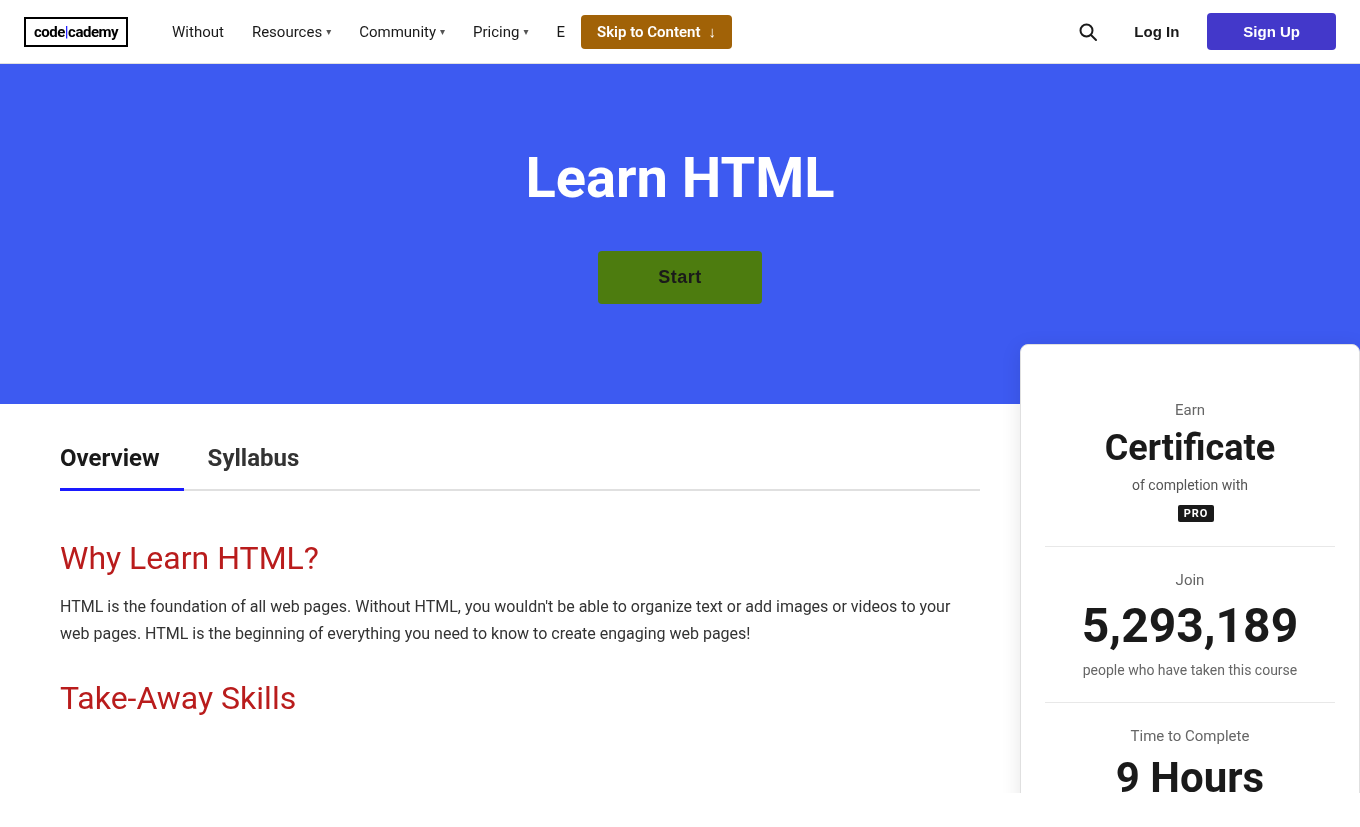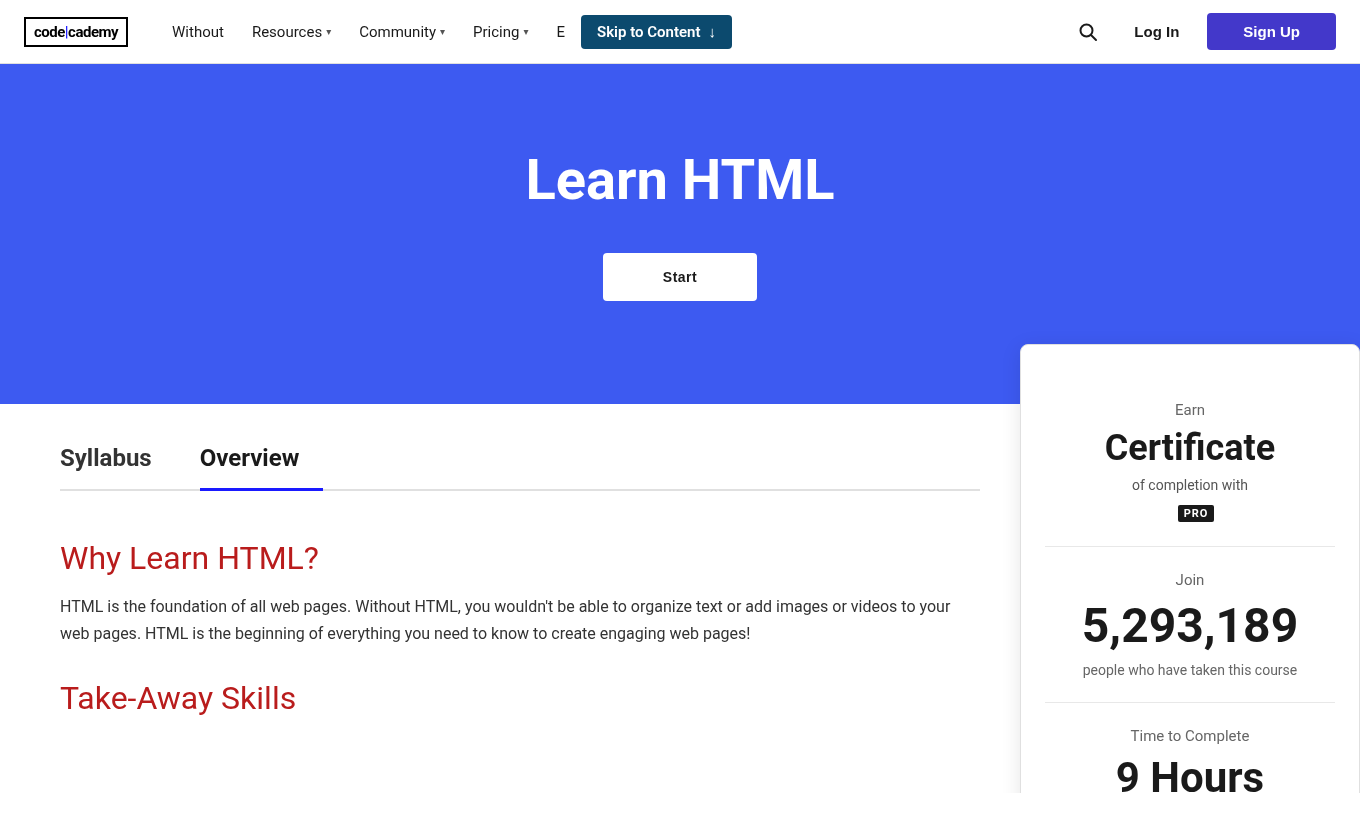--- a/index.html
+++ b/index.html
@@ -48,21 +48,21 @@
     }
     .nav-link .chevron {
       font-size: 10px;
       color: #555;
     }
     .skip-to-content {
       display: flex;
       align-items: flex-end;
       gap: 8px;
       padding: 8px 16px;
-      background: #0c4a6e;
+      background: #a16207;
       color: #fff;
       font-size: 15px;
       font-weight: 600;
       border-radius: 4px;
       cursor: pointer;
     }
     .nav-right {
       display: flex;
       align-items: center;
       gap: 16px;
@@ -108,25 +108,25 @@
       padding: 60px 24px 80px;
     }
     .hero-title {
       font-size: 56px;
       font-weight: 700;
       color: #fff;
       margin-bottom: 40px;
       text-align: center;
     }
     .start-btn {
-      background: #ffffff;
+      background: #4d7c0f;
       color: #1a1a1a;
       border: none;
       border-radius: 4px;
-      font-size: 14px;
+      font-size: 18px;
       font-weight: 700;
       padding: 16px 60px;
       cursor: pointer;
       letter-spacing: 0.5px;
     }
 
     
     .content-area {
       display: flex;
       max-width: 1360px;
@@ -302,25 +302,25 @@
   <h1 class="hero-title">Learn HTML</h1>
   <button class="start-btn">
     <span>Start</span>
   </button>
 </section>
 
 <div class="content-area">
   <main class="main-content">
 
     <div class="tabs">
+      <div class="tab active">
+        <span>Overview</span>
+      </div>
       <div class="tab">
         <span>Syllabus</span>
-      </div>
-      <div class="tab active">
-        <span>Overview</span>
       </div>
     </div>
 
     <h2 class="section-title">Why Learn HTML?</h2>
     <p class="section-text">HTML is the foundation of all web pages. Without HTML, you wouldn't be able to organize text or add images or videos to your web pages. HTML is the beginning of everything you need to know to create engaging web pages!</p>
 
     <h2 class="section-title">Take-Away Skills</h2>
   </main>
 
   <aside class="sidebar-card">

